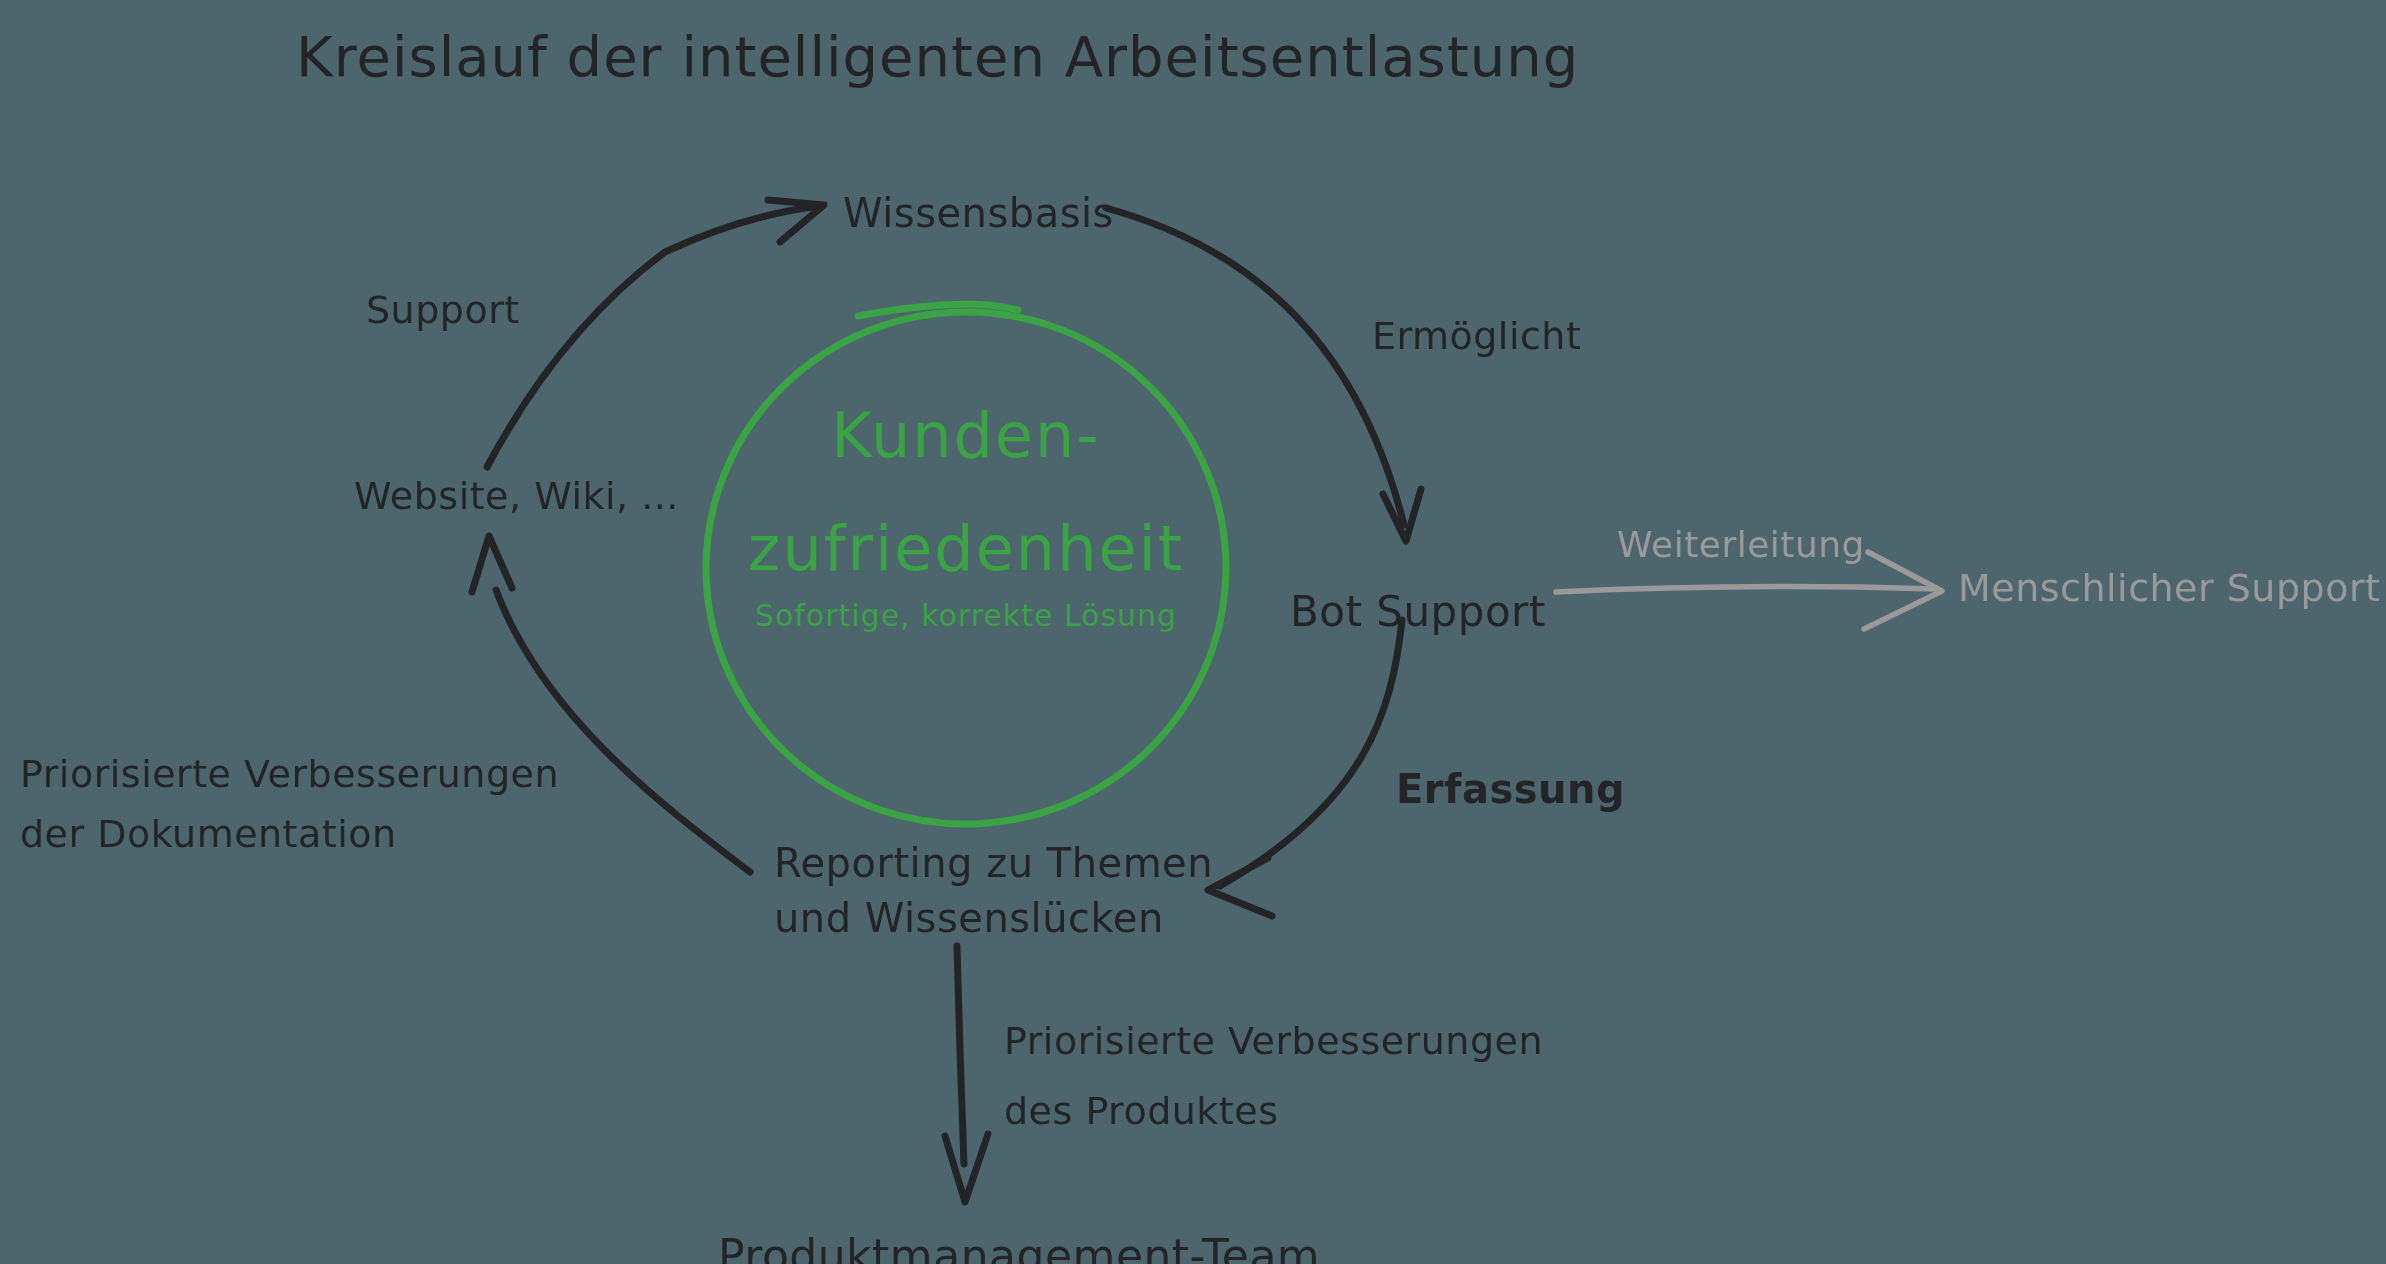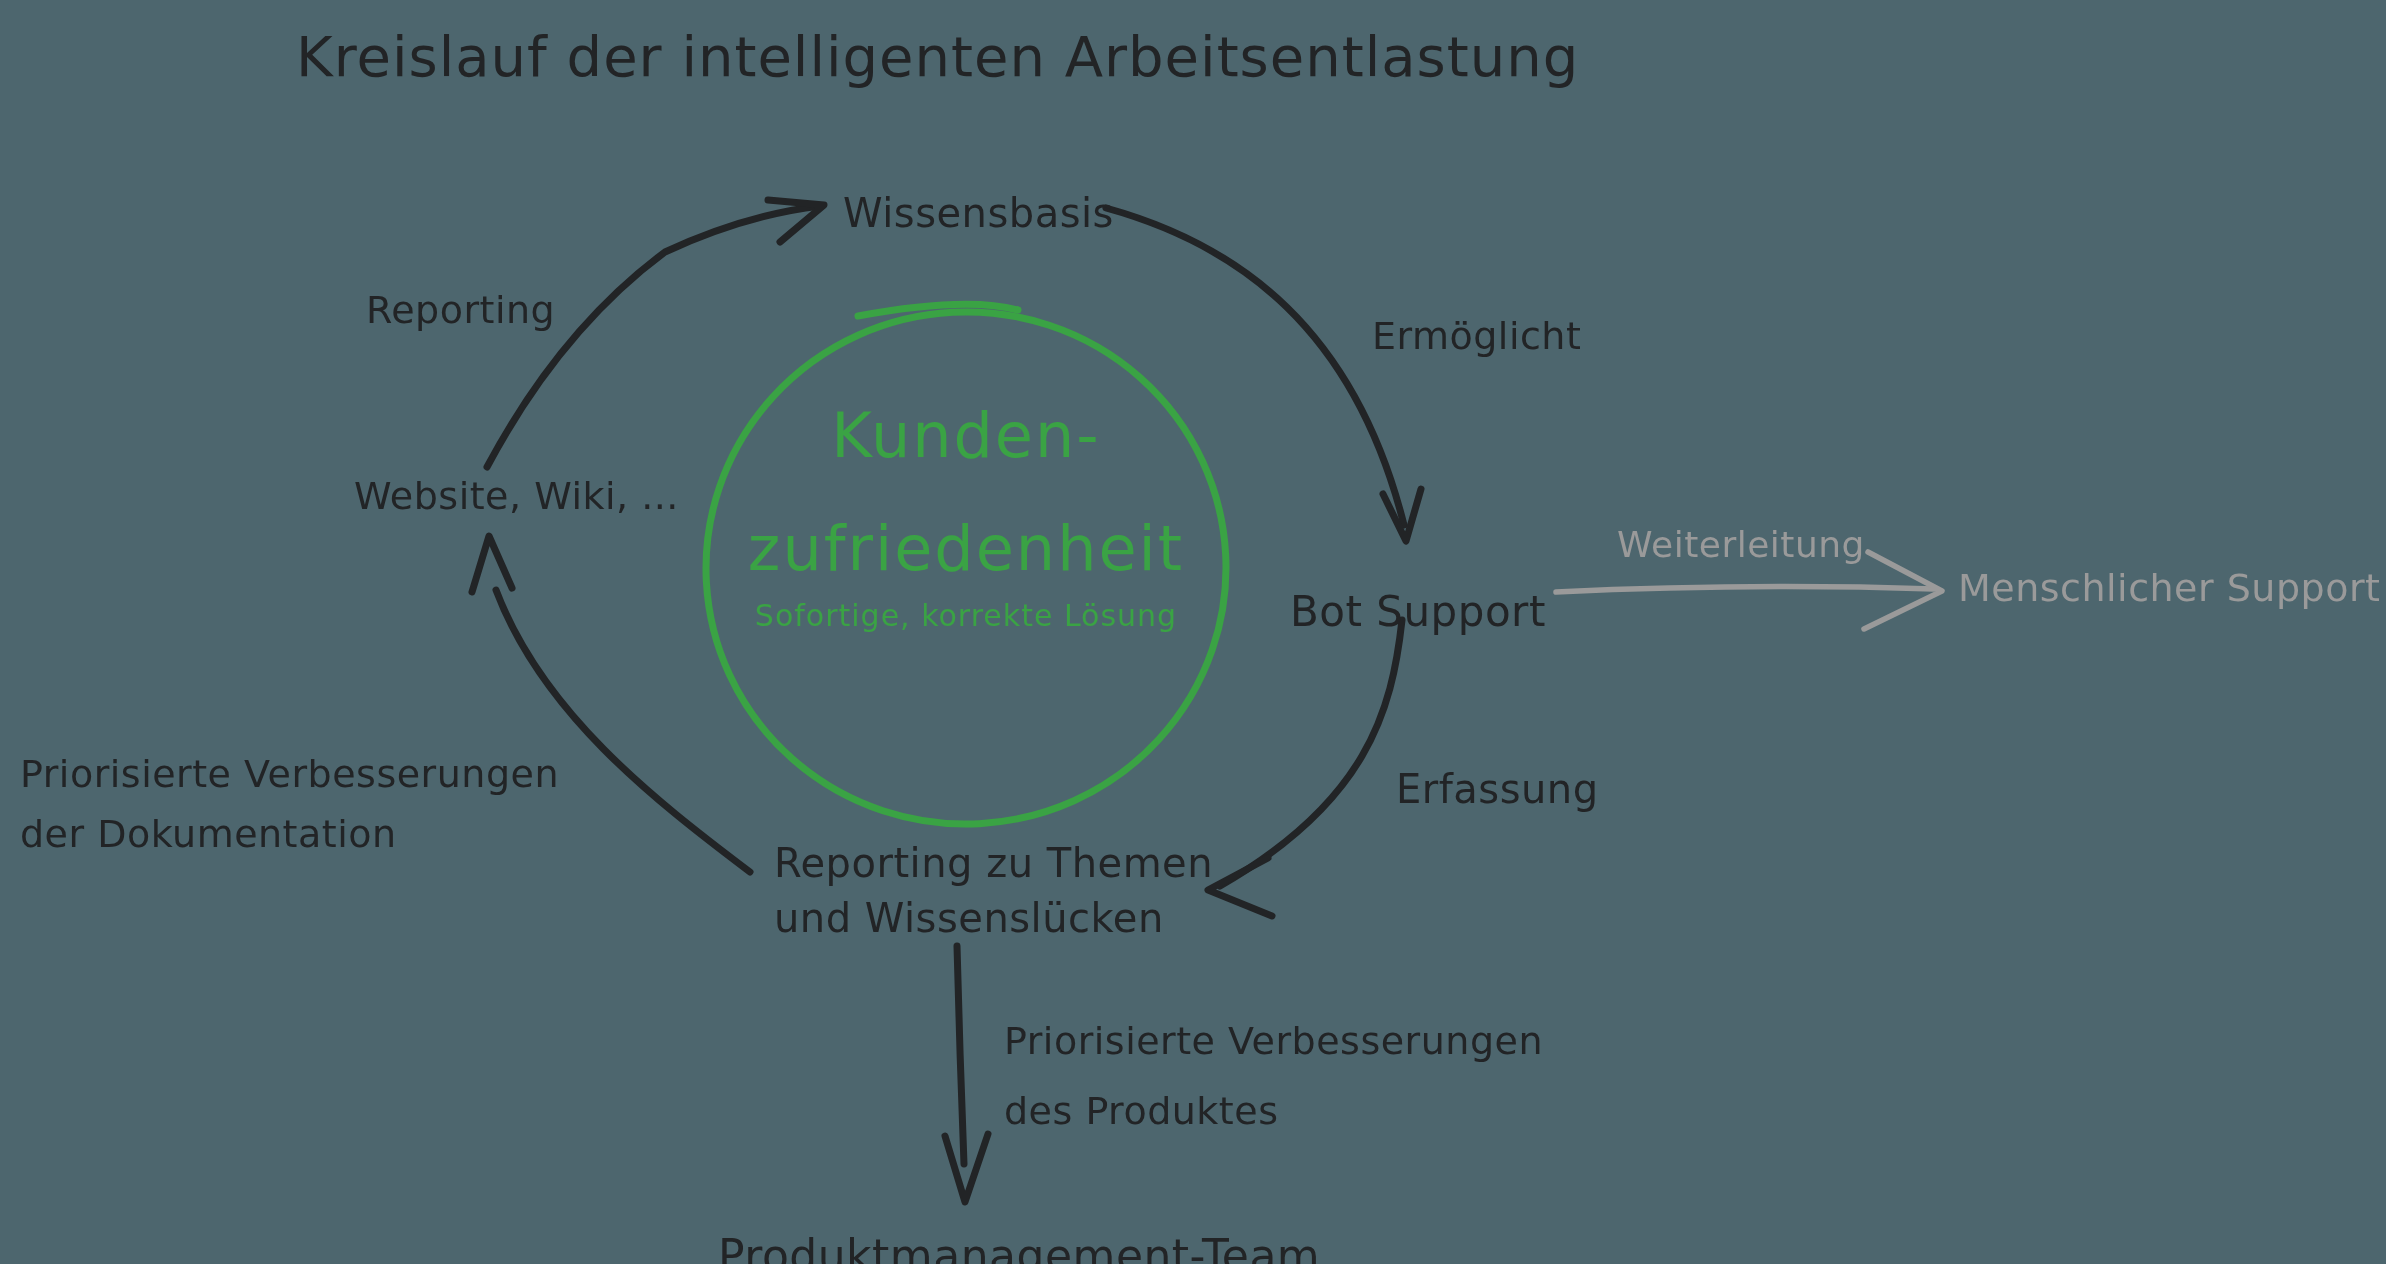--- a/index.html
+++ b/index.html
@@ -21,21 +21,21 @@
   .label.green{color:var(--green);}
   .centered{text-align:center;width:600px;left:666px;}
   .title-label{left:296px;top:24px;font-size:56px;letter-spacing:1px;}
   .wissensbasis-label{left:843px;top:190px;font-size:40px;}
   .erneuert-label{left:366px;top:288px;font-size:38px;}
   .website-label{left:354px;top:474px;font-size:38px;}
   .ermoeglicht-label{left:1372px;top:302px;font-size:38px;margin-top:12px;}
   .bot-label{left:1290px;top:554px;font-size:42px;margin-top:33px;}
   .weiterleitung-label{left:1574px;top:524px;font-size:36px;margin-left:43px;}
   .menschlicher-label{left:1958px;top:566px;font-size:38px;}
-  .erfassung-label{left:1396px;top:766px;font-size:40px;}
+  .erfassung-label{left:1396px;top:766px;font-size:40px;font-weight:bold;}
   .doku-label{left:20px;top:744px;font-size:38px;line-height:60px;}
   .reporting-label{left:774px;top:836px;font-size:40px;line-height:55px;}
   .produkt-label{left:1004px;top:1006px;font-size:38px;line-height:70px;}
   .pm-team-label{left:718px;top:1230px;font-size:44px;}
   .kunden-line1{top:399px;font-size:62px;letter-spacing:2px;}
   .kunden-line2{top:512px;font-size:62px;letter-spacing:2px;}
   .kunden-subtitle{top:598px;font-size:30px;letter-spacing:1px;}
 </style>
 </head>
 <body>
@@ -89,21 +89,21 @@
   <div class="label website-label">Website, Wiki, ...</div>
   <div class="label wissensbasis-label">Wissensbasis</div>
   <div class="label bot-label">Bot Support</div>
   <div class="label gray menschlicher-label">Menschlicher Support</div>
   <div class="label reporting-label">
     <div>Reporting zu Themen</div>
     <div>und Wissenslücken</div>
   </div>
   <div class="label pm-team-label">Produktmanagement-Team</div>
 
-  <div class="label erneuert-label">Reporting</div>
+  <div class="label erneuert-label">Support</div>
   <div class="label ermoeglicht-label">Ermöglicht</div>
   <div class="label gray weiterleitung-label">Weiterleitung</div>
   <div class="label erfassung-label">Erfassung</div>
   <div class="label doku-label">
     <div>Priorisierte Verbesserungen</div>
     <div>der Dokumentation</div>
   </div>
   <div class="label produkt-label">
     <div>Priorisierte Verbesserungen</div>
     <div>des Produktes</div>

